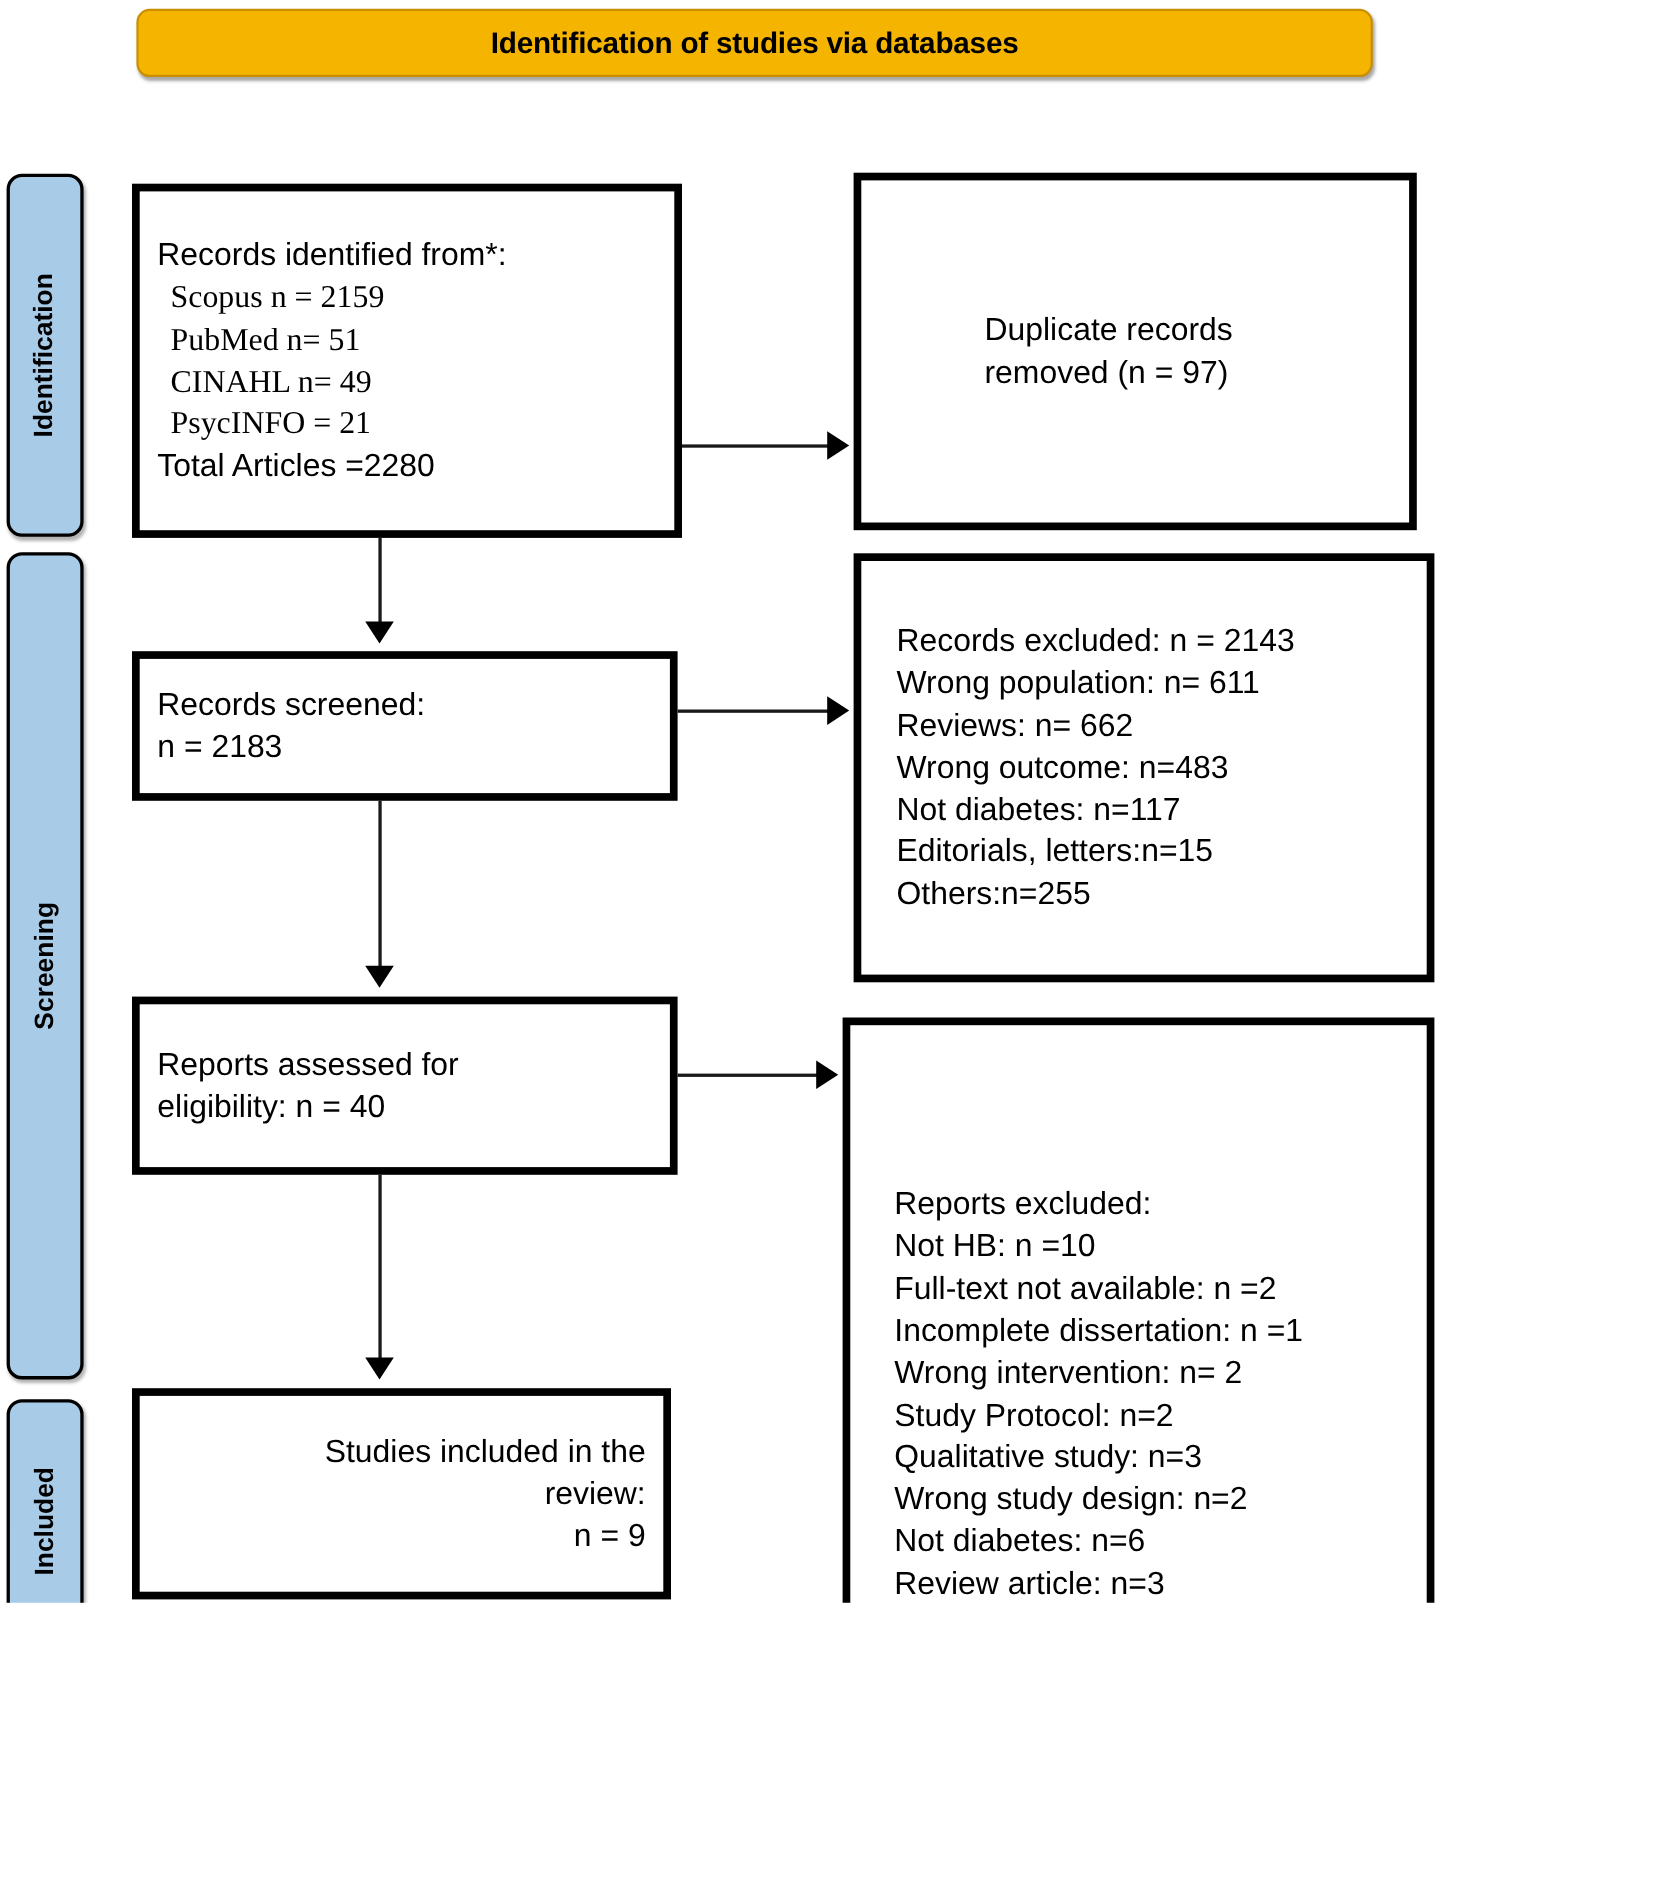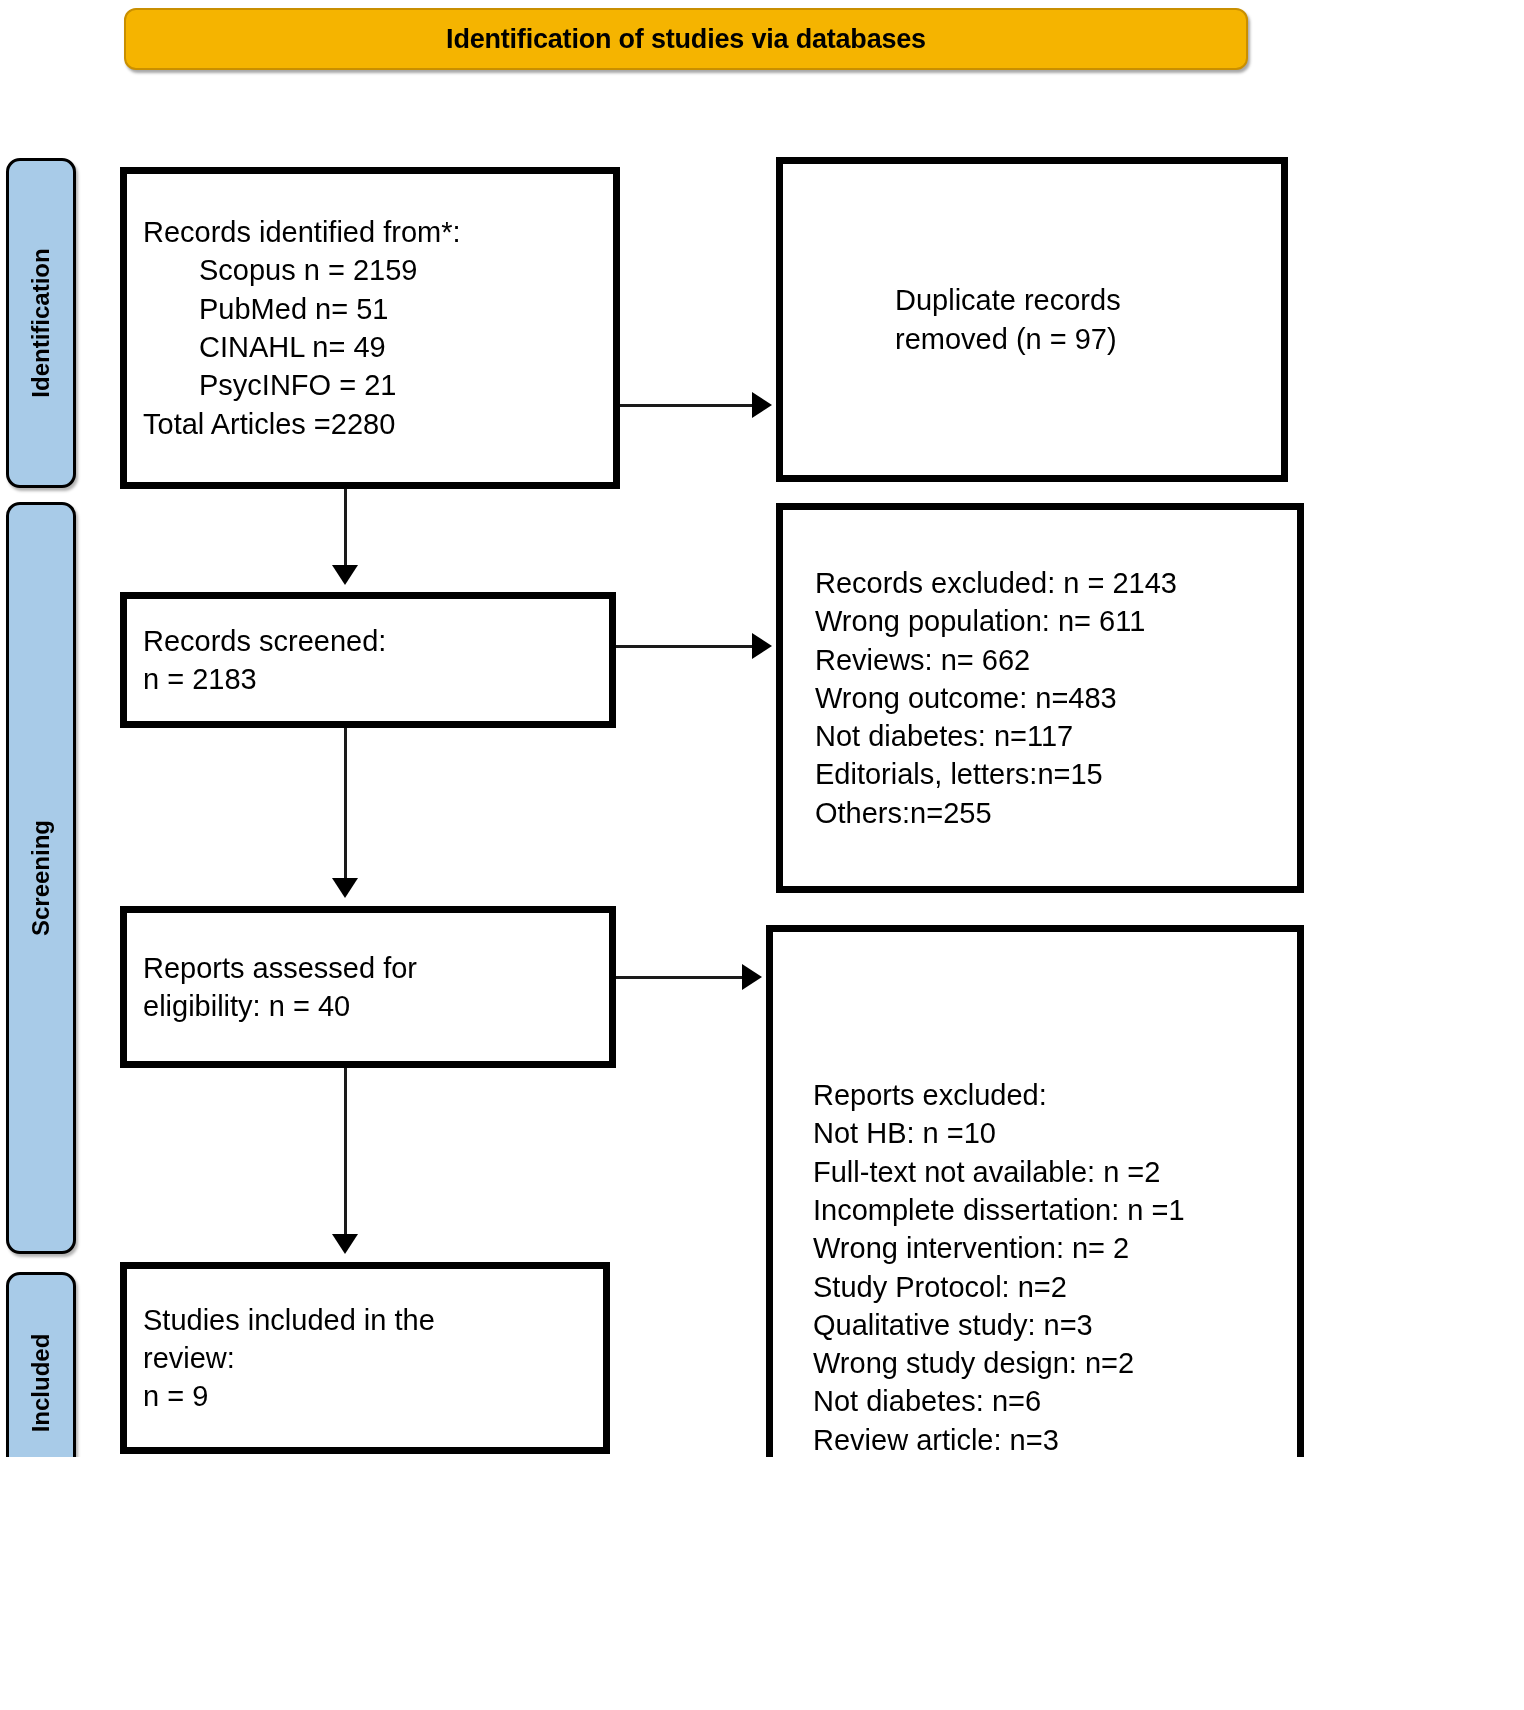--- a/index.html
+++ b/index.html
@@ -70,30 +70,30 @@
     flex-direction: column;
     justify-content: center;
   }
   .box-lines {
     padding: 0 16px;
     font-size: 29px;
     line-height: 1.32;
     color: #000000;
     white-space: pre;
   }
-  .indent-1 { padding-left: 72px; }
+  .indent-1 { padding-left: 28px; font-family: Liberation Serif, serif; }
   .indent-2 { padding-left: 40px; }
 
   #box-identified      { left: 120px; top: 167px;  width: 500px; height: 322px; }
   #box-duplicates      { left: 776px; top: 157px;  width: 512px; height: 325px; }
   #box-screened        { left: 120px; top: 592px;  width: 496px; height: 136px; }
   #box-records-excl    { left: 776px; top: 503px;  width: 528px; height: 390px; }
   #box-assessed        { left: 120px; top: 906px;  width: 496px; height: 162px; }
   #box-reports-excl    { left: 766px; top: 925px;  width: 538px; height: 685px; }
-  #box-included        { left: 120px; top: 1262px; width: 490px; height: 192px; }
+  #box-included        { left: 120px; top: 1262px; width: 490px; height: 192px; text-align: right; }
 
   #box-duplicates .box-lines { padding-left: 112px; }
   #box-records-excl .box-lines { padding-left: 32px; }
   #box-reports-excl .box-lines { padding-left: 40px; }
 
   
   .hline {
     position: absolute;
     height: 0;
     border-top: 3px solid #1a1a1a;

